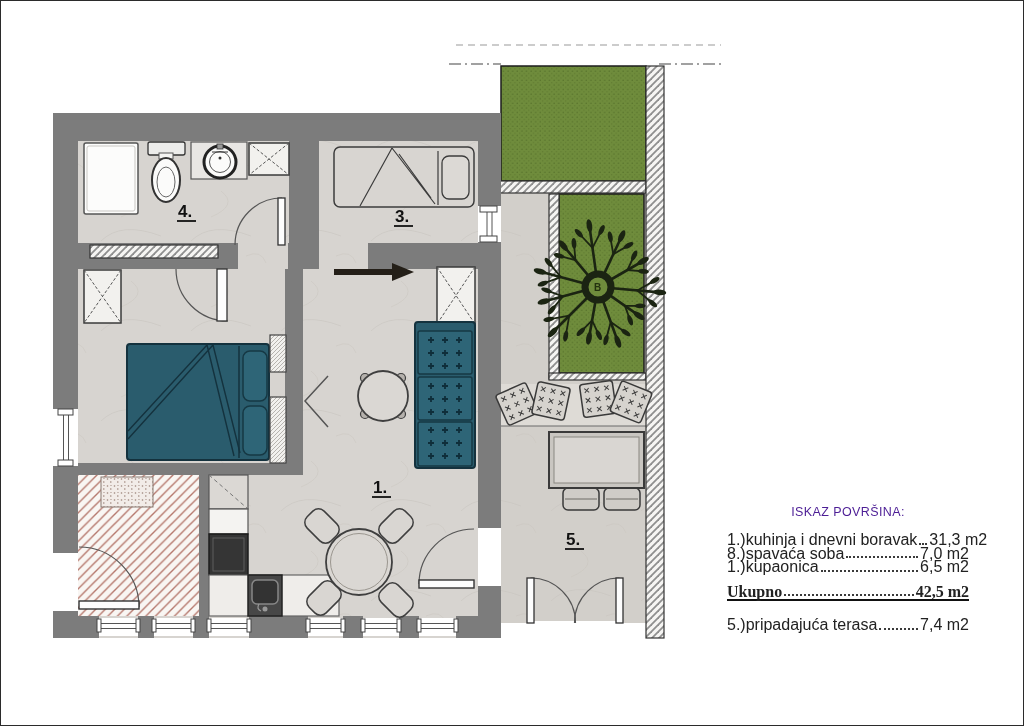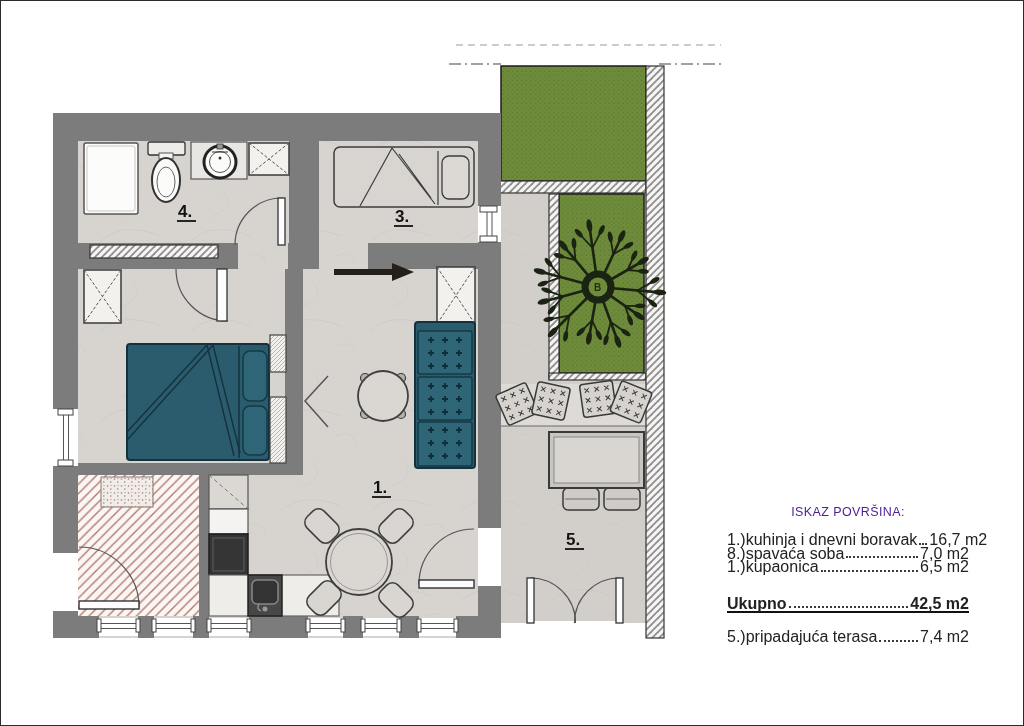--- a/index.html
+++ b/index.html
@@ -10,21 +10,21 @@
   .page{position:relative;width:1022px;height:724px;border:1px solid #2b2b2b;background:#fff;
         font-family:"Liberation Sans", sans-serif; overflow:hidden;}
   .plan-svg{position:absolute;left:0;top:0;}
   .room-label{font:bold 17px "Liberation Sans",sans-serif;fill:#111;}
   .tree-label{font:bold 10px "Liberation Sans",sans-serif;fill:#24330f;}
   
   .legend{position:absolute;left:726px;top:504px;width:242px;color:#222;}
   .legend-title{text-align:center;font-size:12.5px;letter-spacing:.4px;margin-bottom:14px;color:#4c1d95;}
   .lrow{display:flex;align-items:flex-end;font-size:16px;line-height:13.6px;white-space:nowrap;}
   .lrow .leader{flex:1;border-bottom:2px dotted #3a3a3a;margin:0 2px 2px 2px;min-width:8px;}
-  .lrow.total{margin-top:23px;font-weight:bold;border-bottom:2px solid #111;padding-bottom:1px;}
+  .lrow.total{margin-top:11px;font-weight:bold;border-bottom:2px solid #111;padding-bottom:1px;font-family:Liberation Serif, serif;}
   .lrow.extra{margin-top:17px;text-align:right;}
 </style>
 </head>
 <body>
 
 <div class="page">
 
 <svg class="plan-svg" width="1024" height="726" viewBox="0 0 1024 726">
   <defs>
     <pattern id="patGarden" width="4.6" height="4.6" patternUnits="userSpaceOnUse">
@@ -469,21 +469,21 @@
     <text class="room-label" x="565" y="544">5.</text>
     <line x1="564" y1="548" x2="583" y2="548" stroke="#111" stroke-width="1.8"></line>
   </g>
 </svg>
 
 <div class="legend">
   <div class="legend-title">ISKAZ POVRŠINA:</div>
   <div class="lrow">
     <span>1.)kuhinja i dnevni boravak</span>
         <span class="leader"></span>
-        <span>16,7 m2</span>
+        <span>31,3 m2</span>
   </div>
   <div class="lrow">
     <span>8.)spavaća soba</span>
         <span class="leader"></span>
         <span>7,0 m2</span>
   </div>
   <div class="lrow">
     <span>1.)kupaonica</span>
         <span class="leader"></span>
         <span>6,5 m2</span>

